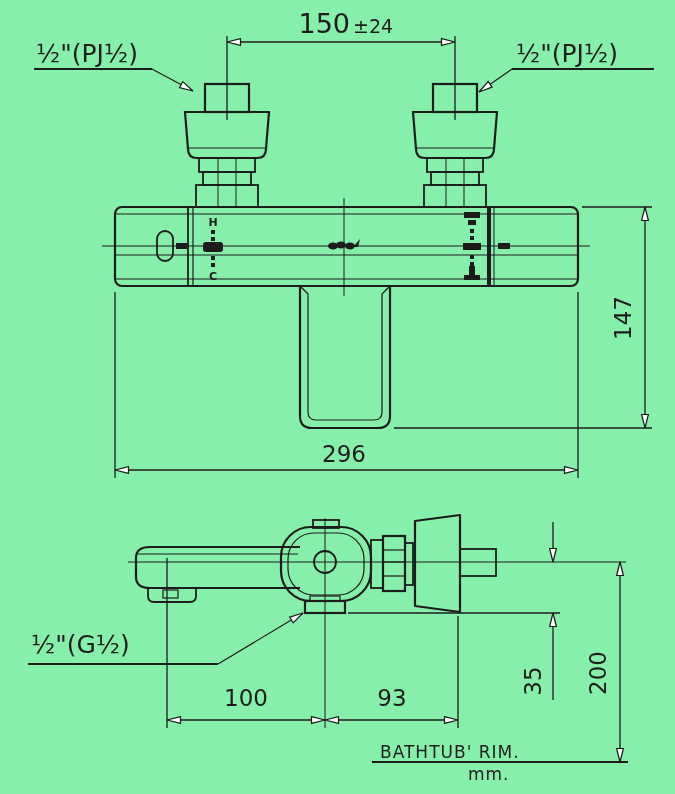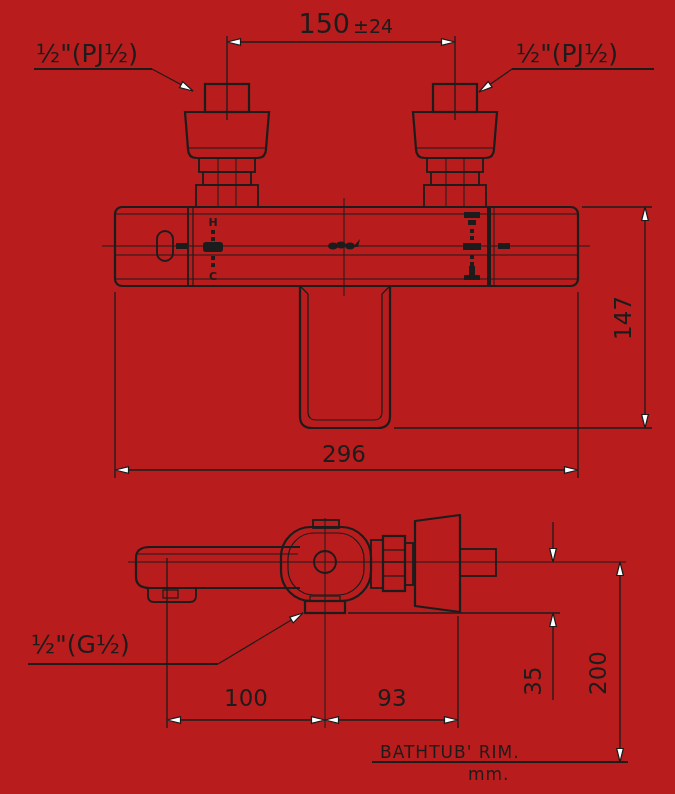--- a/index.html
+++ b/index.html
@@ -1,16 +1,16 @@
 <!DOCTYPE html>
 <html><head>
 <meta charset="utf-8">
 <style>
   html,body{margin:0;padding:0;background:#ffffff;}
-  .canvas{position:relative;width:675px;height:794px;background:#b91c1c;overflow:hidden;
+  .canvas{position:relative;width:675px;height:794px;background:#86efac;overflow:hidden;
           font-family:"DejaVu Sans","Liberation Sans",sans-serif;}
   svg{position:absolute;left:0;top:0;}
   svg text{fill:#1c1c1c;font-family:"DejaVu Sans","Liberation Sans",sans-serif;}
   .dim{font-size:23px;}
   .dim-big{font-size:27px;}
   .dim-tol{font-size:19px;}
   .lbl{font-size:25px;}
   .tiny{font-size:11px;font-weight:bold;}
   .cap{font-size:17px;letter-spacing:1px;}
   .ol{fill:none;stroke:#1c1c1c;stroke-width:2.2;}

